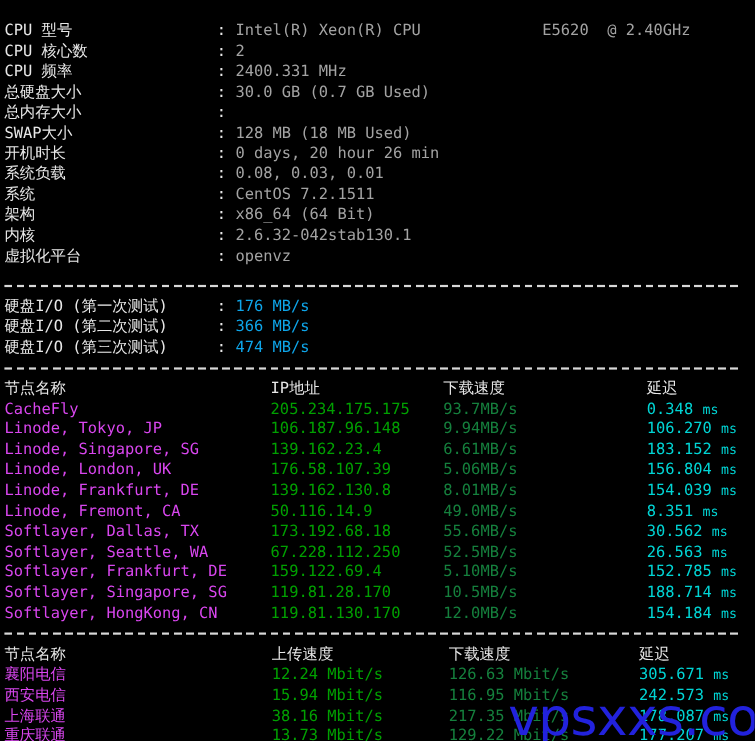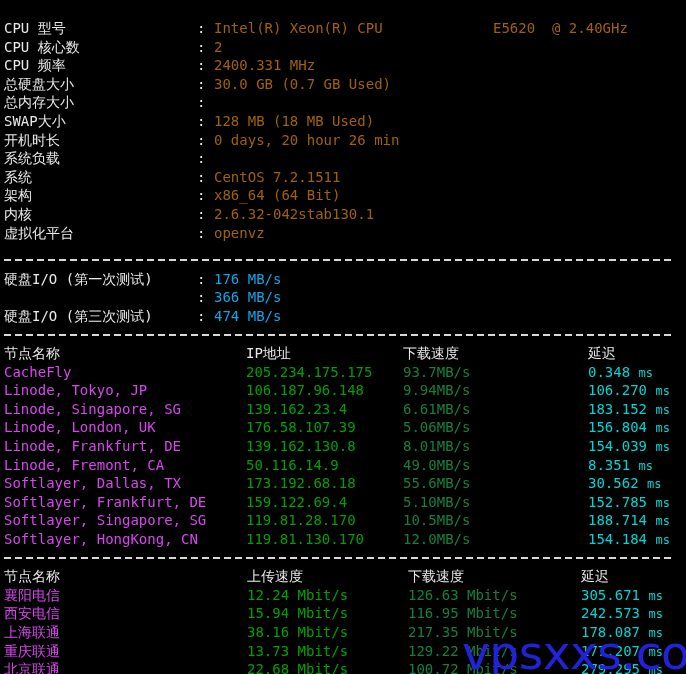--- a/index.html
+++ b/index.html
@@ -31,21 +31,21 @@
     white-space: pre;
     position: relative;
   }
   .cell {
     position: absolute;
     top: 0;
     white-space: pre;
   }
   
   .c-white  { color: #e8e8e8; }
-  .c-cyan   { color: #a16207; }
+  .c-cyan   { color: #a3a3a3; }
   .c-yellow { color: #d946ef; }
   .c-gold   { color: #0ea5e9; }
   .c-green  { color: #00a000; }
   .c-red    { color: #15803d; }
   .c-brcyan { color: #00d5d5; }
   .sep {
     height: 18.6px;
     position: relative;
   }
   .sep i {
@@ -133,20 +133,21 @@
       <span class="cell v c-cyan">128 MB (18 MB Used)</span>
     </div>
     <div class="row">
       <span class="cell k c-white">开机时长</span>
       <span class="cell colon c-white">:</span>
       <span class="cell v c-cyan">0 days, 20 hour 26 min</span>
     </div>
     <div class="row">
       <span class="cell k c-white">系统负载</span>
       <span class="cell colon c-white">:</span>
+      <span class="cell v c-cyan">0.08, 0.03, 0.01</span>
     </div>
     <div class="row">
       <span class="cell k c-white">系统</span>
       <span class="cell colon c-white">:</span>
       <span class="cell v c-cyan">CentOS 7.2.1511</span>
     </div>
     <div class="row">
       <span class="cell k c-white">架构</span>
       <span class="cell colon c-white">:</span>
       <span class="cell v c-cyan">x86_64 (64 Bit)</span>
@@ -168,20 +169,21 @@
       <i></i>
     </div>
 
   <div>
     <div class="row">
       <span class="cell k c-white">硬盘I/O (第一次测试)</span>
       <span class="cell colon c-white">:</span>
       <span class="cell v c-gold">176 MB/s</span>
     </div>
     <div class="row">
+      <span class="cell k c-white">硬盘I/O (第二次测试)</span>
       <span class="cell colon c-white">:</span>
       <span class="cell v c-gold">366 MB/s</span>
     </div>
     <div class="row">
       <span class="cell k c-white">硬盘I/O (第三次测试)</span>
       <span class="cell colon c-white">:</span>
       <span class="cell v c-gold">474 MB/s</span>
     </div>
   </div>
 
@@ -233,20 +235,26 @@
       <span class="cell n-dl c-red">49.0MB/s</span>
       <span class="cell n-lat c-brcyan"><span>8.351</span> <span class="unit">ms</span></span>
     </div>
     <div class="row">
       <span class="cell n-name c-yellow">Softlayer, Dallas, TX</span>
       <span class="cell n-ip c-green">173.192.68.18</span>
       <span class="cell n-dl c-red">55.6MB/s</span>
       <span class="cell n-lat c-brcyan"><span>30.562</span> <span class="unit">ms</span></span>
     </div>
     <div class="row">
+      <span class="cell n-name c-yellow">Softlayer, Seattle, WA</span>
+      <span class="cell n-ip c-green">67.228.112.250</span>
+      <span class="cell n-dl c-red">52.5MB/s</span>
+      <span class="cell n-lat c-brcyan"><span>26.563</span> <span class="unit">ms</span></span>
+    </div>
+    <div class="row">
       <span class="cell n-name c-yellow">Softlayer, Frankfurt, DE</span>
       <span class="cell n-ip c-green">159.122.69.4</span>
       <span class="cell n-dl c-red">5.10MB/s</span>
       <span class="cell n-lat c-brcyan"><span>152.785</span> <span class="unit">ms</span></span>
     </div>
     <div class="row">
       <span class="cell n-name c-yellow">Softlayer, Singapore, SG</span>
       <span class="cell n-ip c-green">119.81.28.170</span>
       <span class="cell n-dl c-red">10.5MB/s</span>
       <span class="cell n-lat c-brcyan"><span>188.714</span> <span class="unit">ms</span></span>

